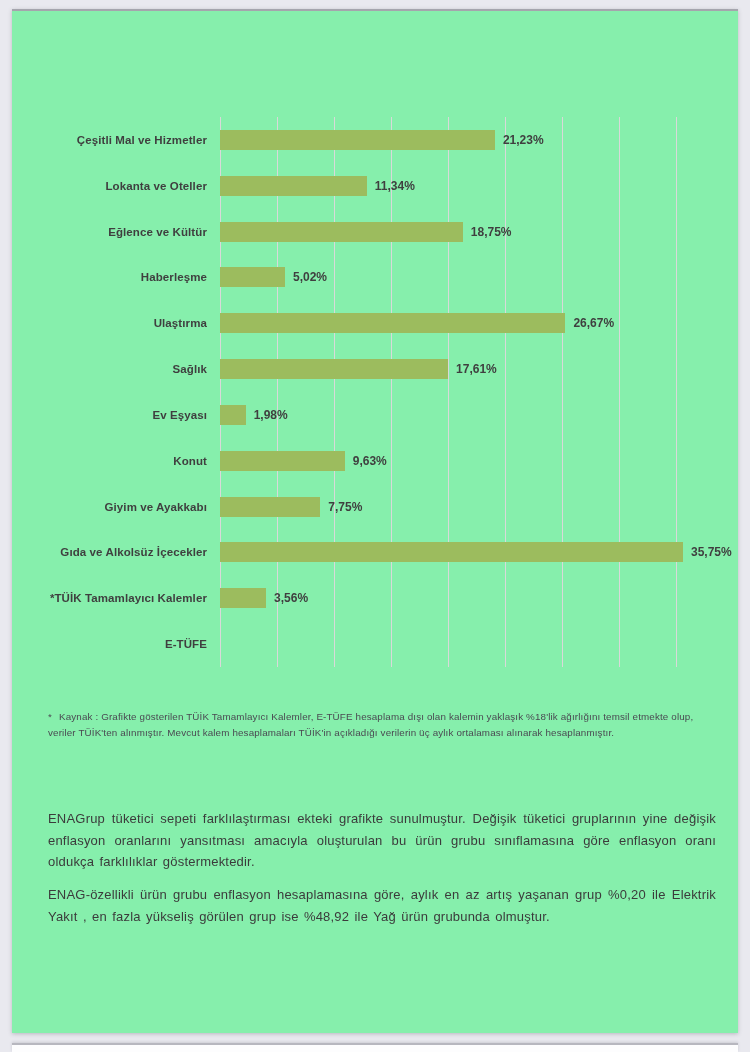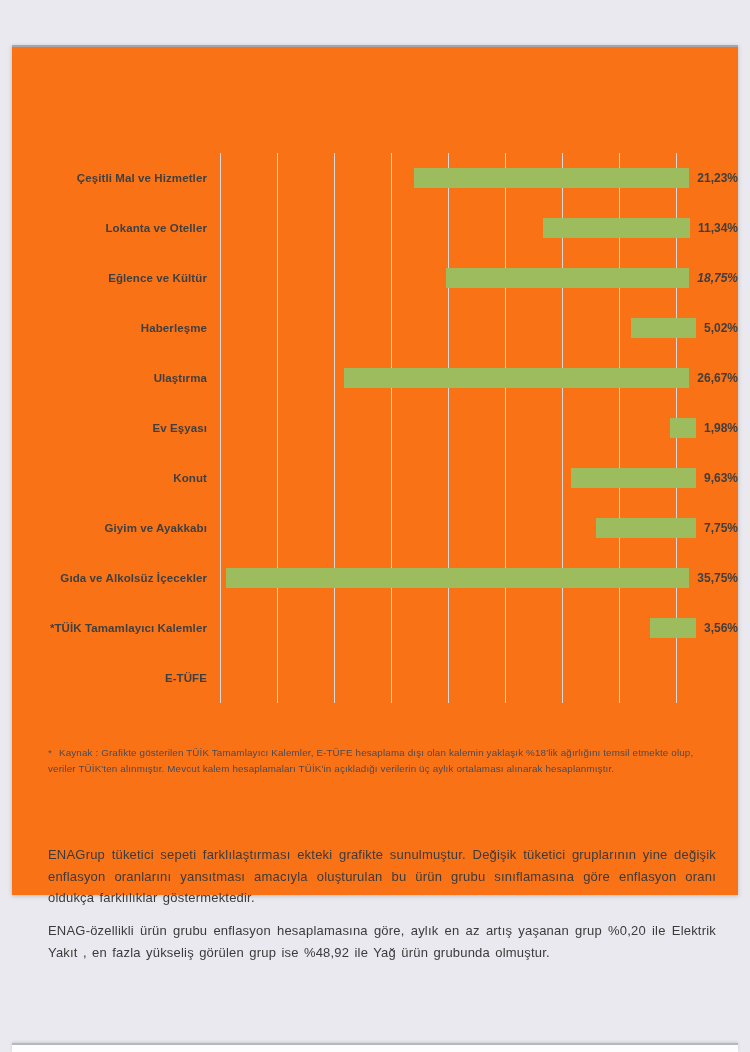--- a/index.html
+++ b/index.html
@@ -4,26 +4,25 @@
 <style>
   html,body{margin:0;padding:0;}
   body{
     width:750px;height:1052px;
     background:#e9e9ef;
     overflow:hidden;
     position:relative;
     font-family:"Liberation Sans", sans-serif;
   }
   .page{
-    position:absolute;left:12px;top:9px;width:726px;height:850px;
-    background:#f97316;
+    position:absolute;left:12px;top:9px;width:726px;height:1024px;
+    background:#86efac;
     border-top:2px solid #a5a5ad;
     box-shadow:0 1px 4px rgba(40,40,60,0.25);
     box-sizing:border-box;
-    margin-top:36px;
   }
   .page-next{
     position:absolute;left:12px;top:1043px;width:726px;height:9px;
     background:#fdfdfe;
     border-top:2px solid #b7b7bf;
     box-shadow:0 -1px 3px rgba(40,40,60,0.15);
     box-sizing:border-box;
   }
   
   .chart{
@@ -44,21 +43,21 @@
   }
   .clabel{
     width:208px;box-sizing:border-box;padding-right:13px;
     text-align:right;
     font-size:11.5px;font-weight:600;color:#3f3f3f;
     letter-spacing:0.1px;
     white-space:nowrap;
   }
   .cplot{
     position:relative;flex:1;height:100%;
-    display:flex;align-items:center;justify-content:flex-end;
+    display:flex;align-items:center;
   }
   .cbar{
     height:20px;
   }
   .cval{
     margin-left:8px;
     font-size:12px;font-weight:600;color:#3f3f3f;
     white-space:nowrap;
   }
   
@@ -113,35 +112,42 @@
           <div class="clabel" style="color: rgb(63, 63, 63);">Lokanta ve Oteller</div>
           <div class="cplot">
             <div class="cbar" style="width: 28.35%; background: rgb(156, 188, 94);"></div>
             <span class="cval" style="color: rgb(63, 63, 63);">11,34%</span>
           </div>
         </div>
         <div class="crow">
           <div class="clabel" style="color: rgb(63, 63, 63);">Eğlence ve Kültür</div>
           <div class="cplot">
             <div class="cbar" style="width: 46.875%; background: rgb(156, 188, 94);"></div>
-            <span class="cval" style="color: rgb(63, 63, 63); font-style: italic;">18,75%</span>
+            <span class="cval" style="color: rgb(63, 63, 63);">18,75%</span>
           </div>
         </div>
         <div class="crow">
           <div class="clabel" style="color: rgb(63, 63, 63);">Haberleşme</div>
           <div class="cplot">
             <div class="cbar" style="width: 12.55%; background: rgb(156, 188, 94);"></div>
             <span class="cval" style="color: rgb(63, 63, 63);">5,02%</span>
           </div>
         </div>
         <div class="crow">
           <div class="clabel" style="color: rgb(63, 63, 63);">Ulaştırma</div>
           <div class="cplot">
             <div class="cbar" style="width: 66.675%; background: rgb(156, 188, 94);"></div>
             <span class="cval" style="color: rgb(63, 63, 63);">26,67%</span>
+          </div>
+        </div>
+        <div class="crow">
+          <div class="clabel" style="color: rgb(63, 63, 63);">Sağlık</div>
+          <div class="cplot">
+            <div class="cbar" style="width: 44.025%; background: rgb(156, 188, 94);"></div>
+            <span class="cval" style="color: rgb(63, 63, 63);">17,61%</span>
           </div>
         </div>
         <div class="crow">
           <div class="clabel" style="color: rgb(63, 63, 63);">Ev Eşyası</div>
           <div class="cplot">
             <div class="cbar" style="width: 4.95%; background: rgb(156, 188, 94);"></div>
             <span class="cval" style="color: rgb(63, 63, 63);">1,98%</span>
           </div>
         </div>
         <div class="crow">

